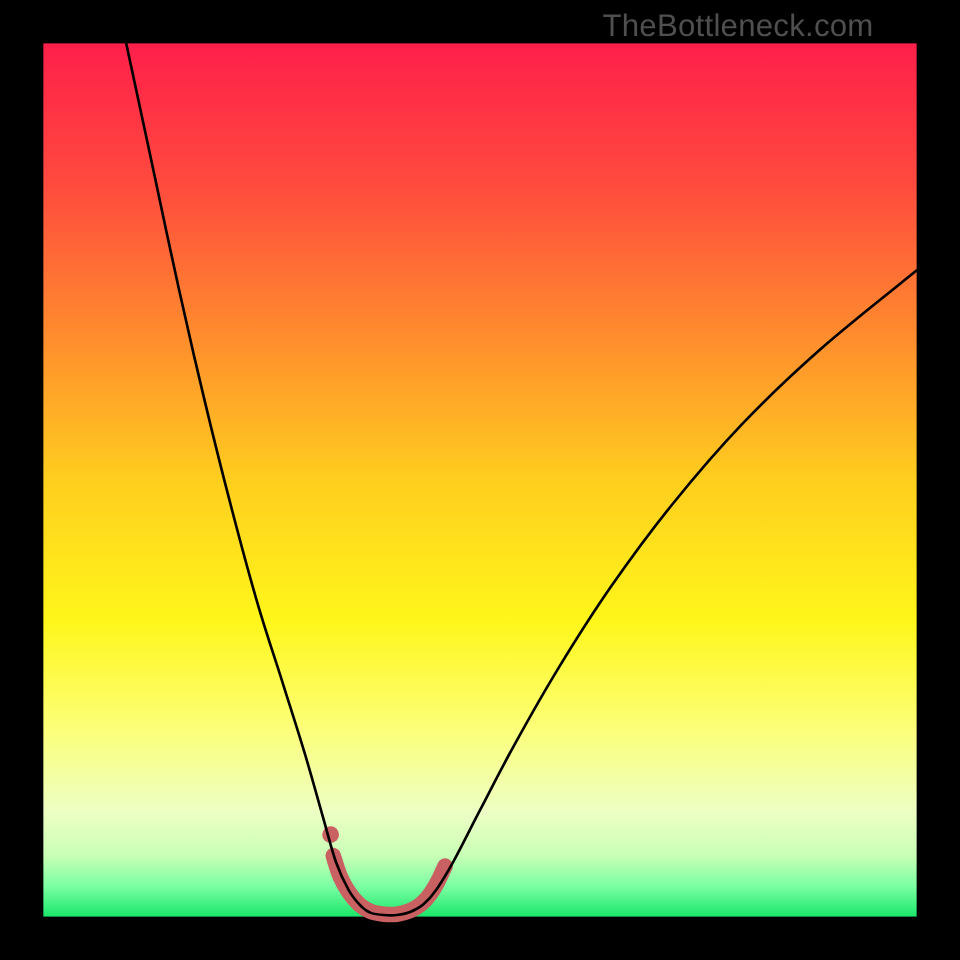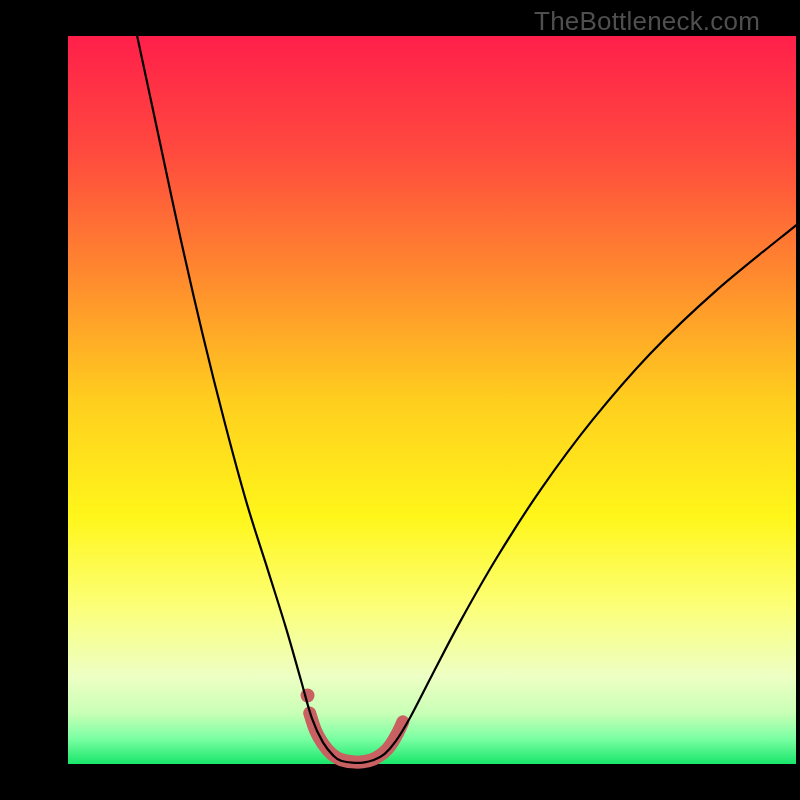--- a/index.html
+++ b/index.html
@@ -11,21 +11,20 @@
     overflow: hidden;
     font-family: Arial, Helvetica, sans-serif;
   }
   .frame {
     position: absolute;
     left: 0;
     top: 0;
     width: 740px;
     height: 800px;
     background: #000;
-    margin-left: 32px;
   }
   .plot-area {
     position: absolute;
     left: 36px;
     top: 36px;
     width: 728px;
     height: 728px;
   }
   .gradient {
     position: absolute;

